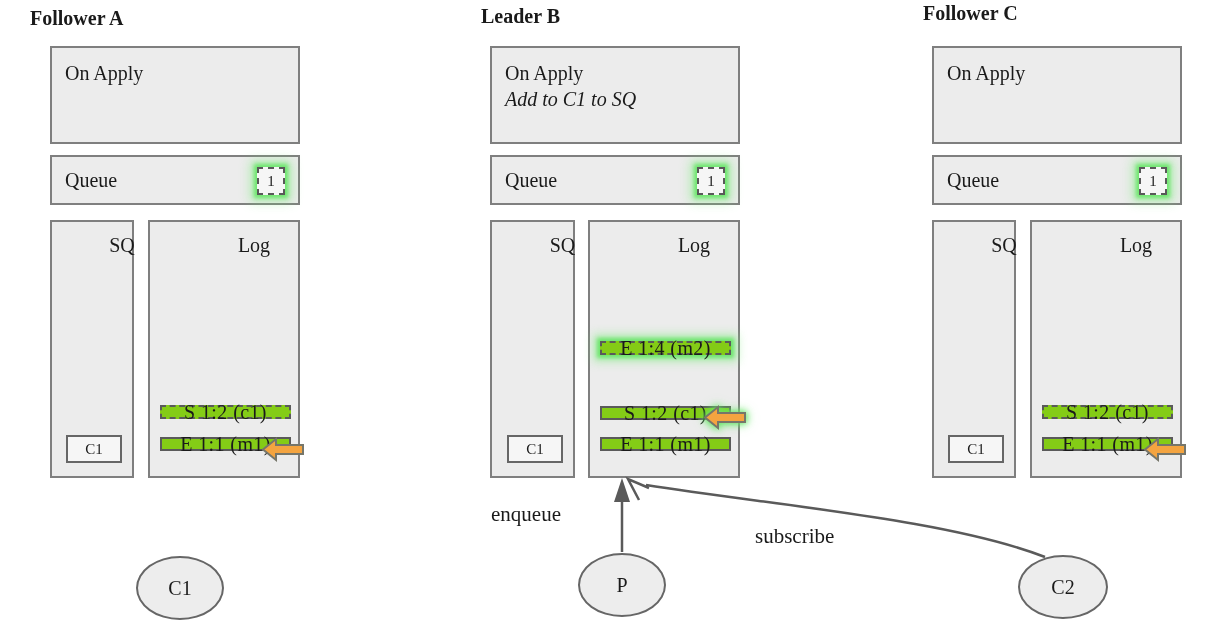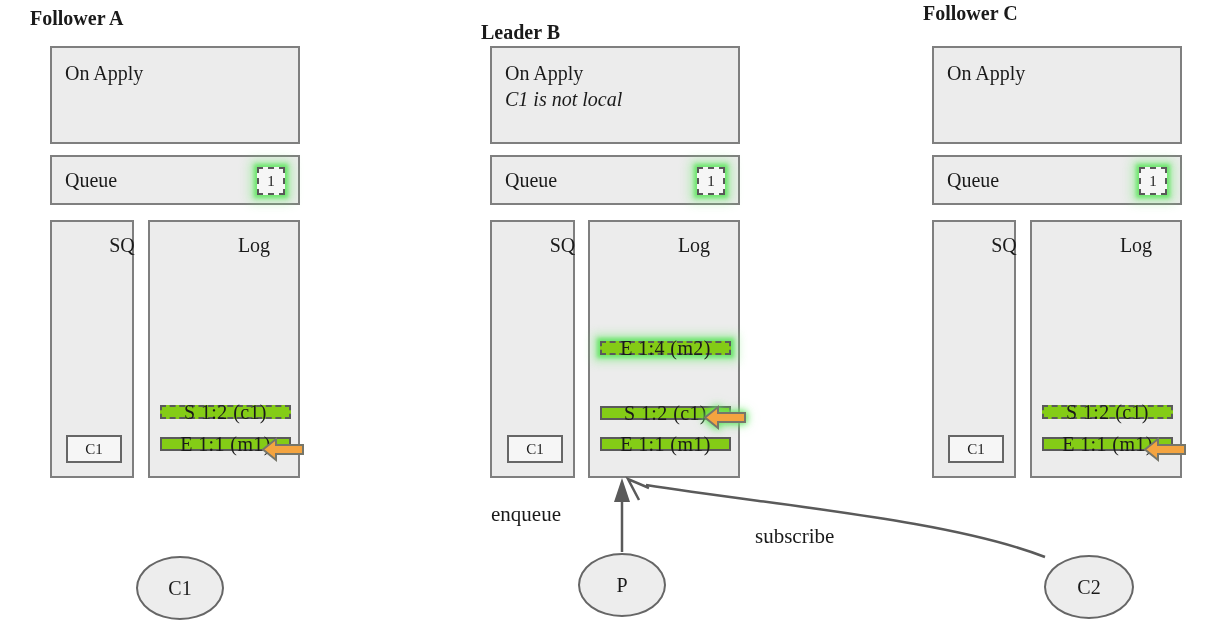--- a/index.html
+++ b/index.html
@@ -66,25 +66,25 @@
   <div class="box" style="left:104px;top:220px;width:152px;height:258px;">
     <div class="inner-title">Log</div>
     <div class="entry dashed" style="top:183px;">S 1:2 (c1)</div>
     <div class="entry" style="top:215px;">E 1:1 (m1)</div>
   </div>
 
   <svg class="pointer" style="left:262px;top:436px;" viewBox="0 0 42 27">
     <polygon points="1,13.5 14,3 14,9 41,9 41,18 14,18 14,24" fill="#f4a440" stroke="#76766a" stroke-width="2"></polygon>
   </svg>
 
-  <div class="title" style="left:481px;top:21px;">Leader B</div>
+  <div class="title" style="left:481px;top:5px;">Leader B</div>
 
   <div class="box onapply" style="left:446px;top:46px;width:250px;height:98px;">
     <div>On Apply</div>
-    <div class="note">C1 is not local</div>
+    <div class="note">Add to C1 to SQ</div>
   </div>
 
   <div class="box" style="left:446px;top:155px;width:250px;height:50px;">
     <div class="queue-label">Queue</div>
     <div class="badge">1</div>
   </div>
 
   <div class="box" style="left:446px;top:220px;width:85px;height:258px;">
     <div class="inner-title">SQ</div>
     <div class="chip" style="left:15px;top:213px;width:56px;height:28px;">C1</div>
@@ -122,21 +122,21 @@
     <div class="entry dashed" style="top:183px;">S 1:2 (c1)</div>
     <div class="entry" style="top:215px;">E 1:1 (m1)</div>
   </div>
 
   <svg class="pointer" style="left:1144px;top:436px;" viewBox="0 0 42 27">
     <polygon points="1,13.5 14,3 14,9 41,9 41,18 14,18 14,24" fill="#f4a440" stroke="#76766a" stroke-width="2"></polygon>
   </svg>
 
   <div class="ellipse" style="left:136px;top:556px;width:88px;height:64px;">C1</div>
   <div class="ellipse" style="left:578px;top:553px;width:88px;height:64px;">P</div>
-  <div class="ellipse" style="left:1044px;top:555px;width:90px;height:64px;">C2</div>
+  <div class="ellipse" style="left:1018px;top:555px;width:90px;height:64px;">C2</div>
 
   <svg id="connectors" width="1205" height="632" viewBox="0 0 1205 632">
 
     <g>
       <line x1="622" y1="552" x2="622" y2="499" stroke="#5a5a5a" stroke-width="2.5"></line>
       <polygon points="622,478 614,502 630,502" fill="#5a5a5a"></polygon>
     </g>
 
     <g>
       <path d="M 1045 557 C 950 520, 780 506, 646 485" fill="none" stroke="#5a5a5a" stroke-width="2.5"></path>

